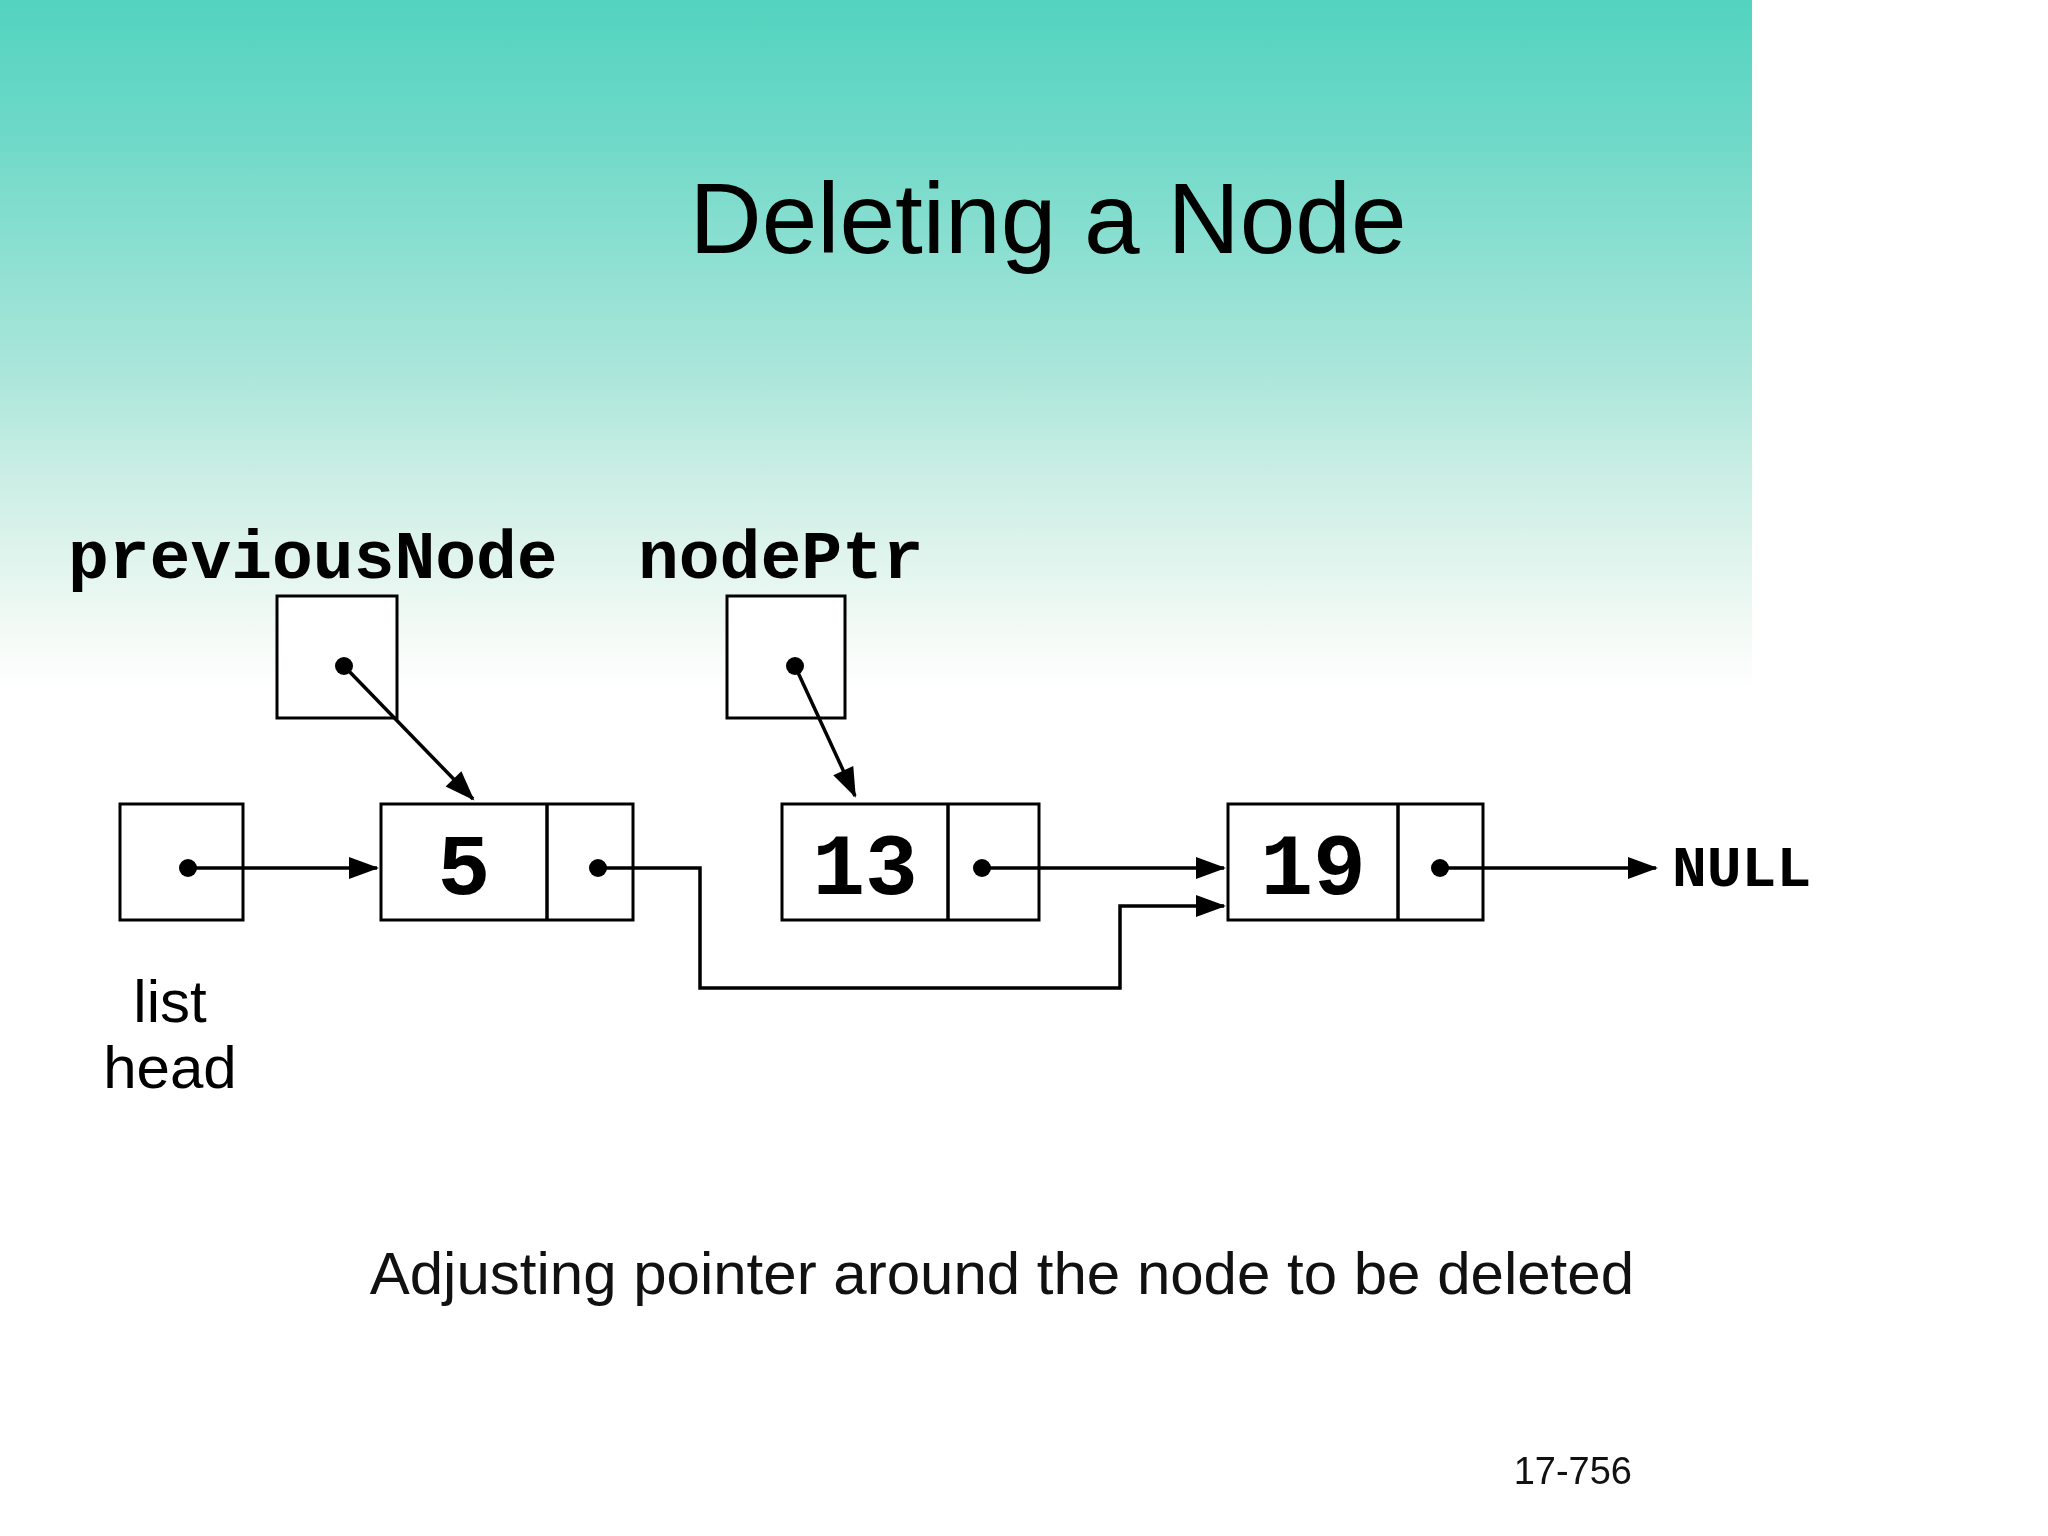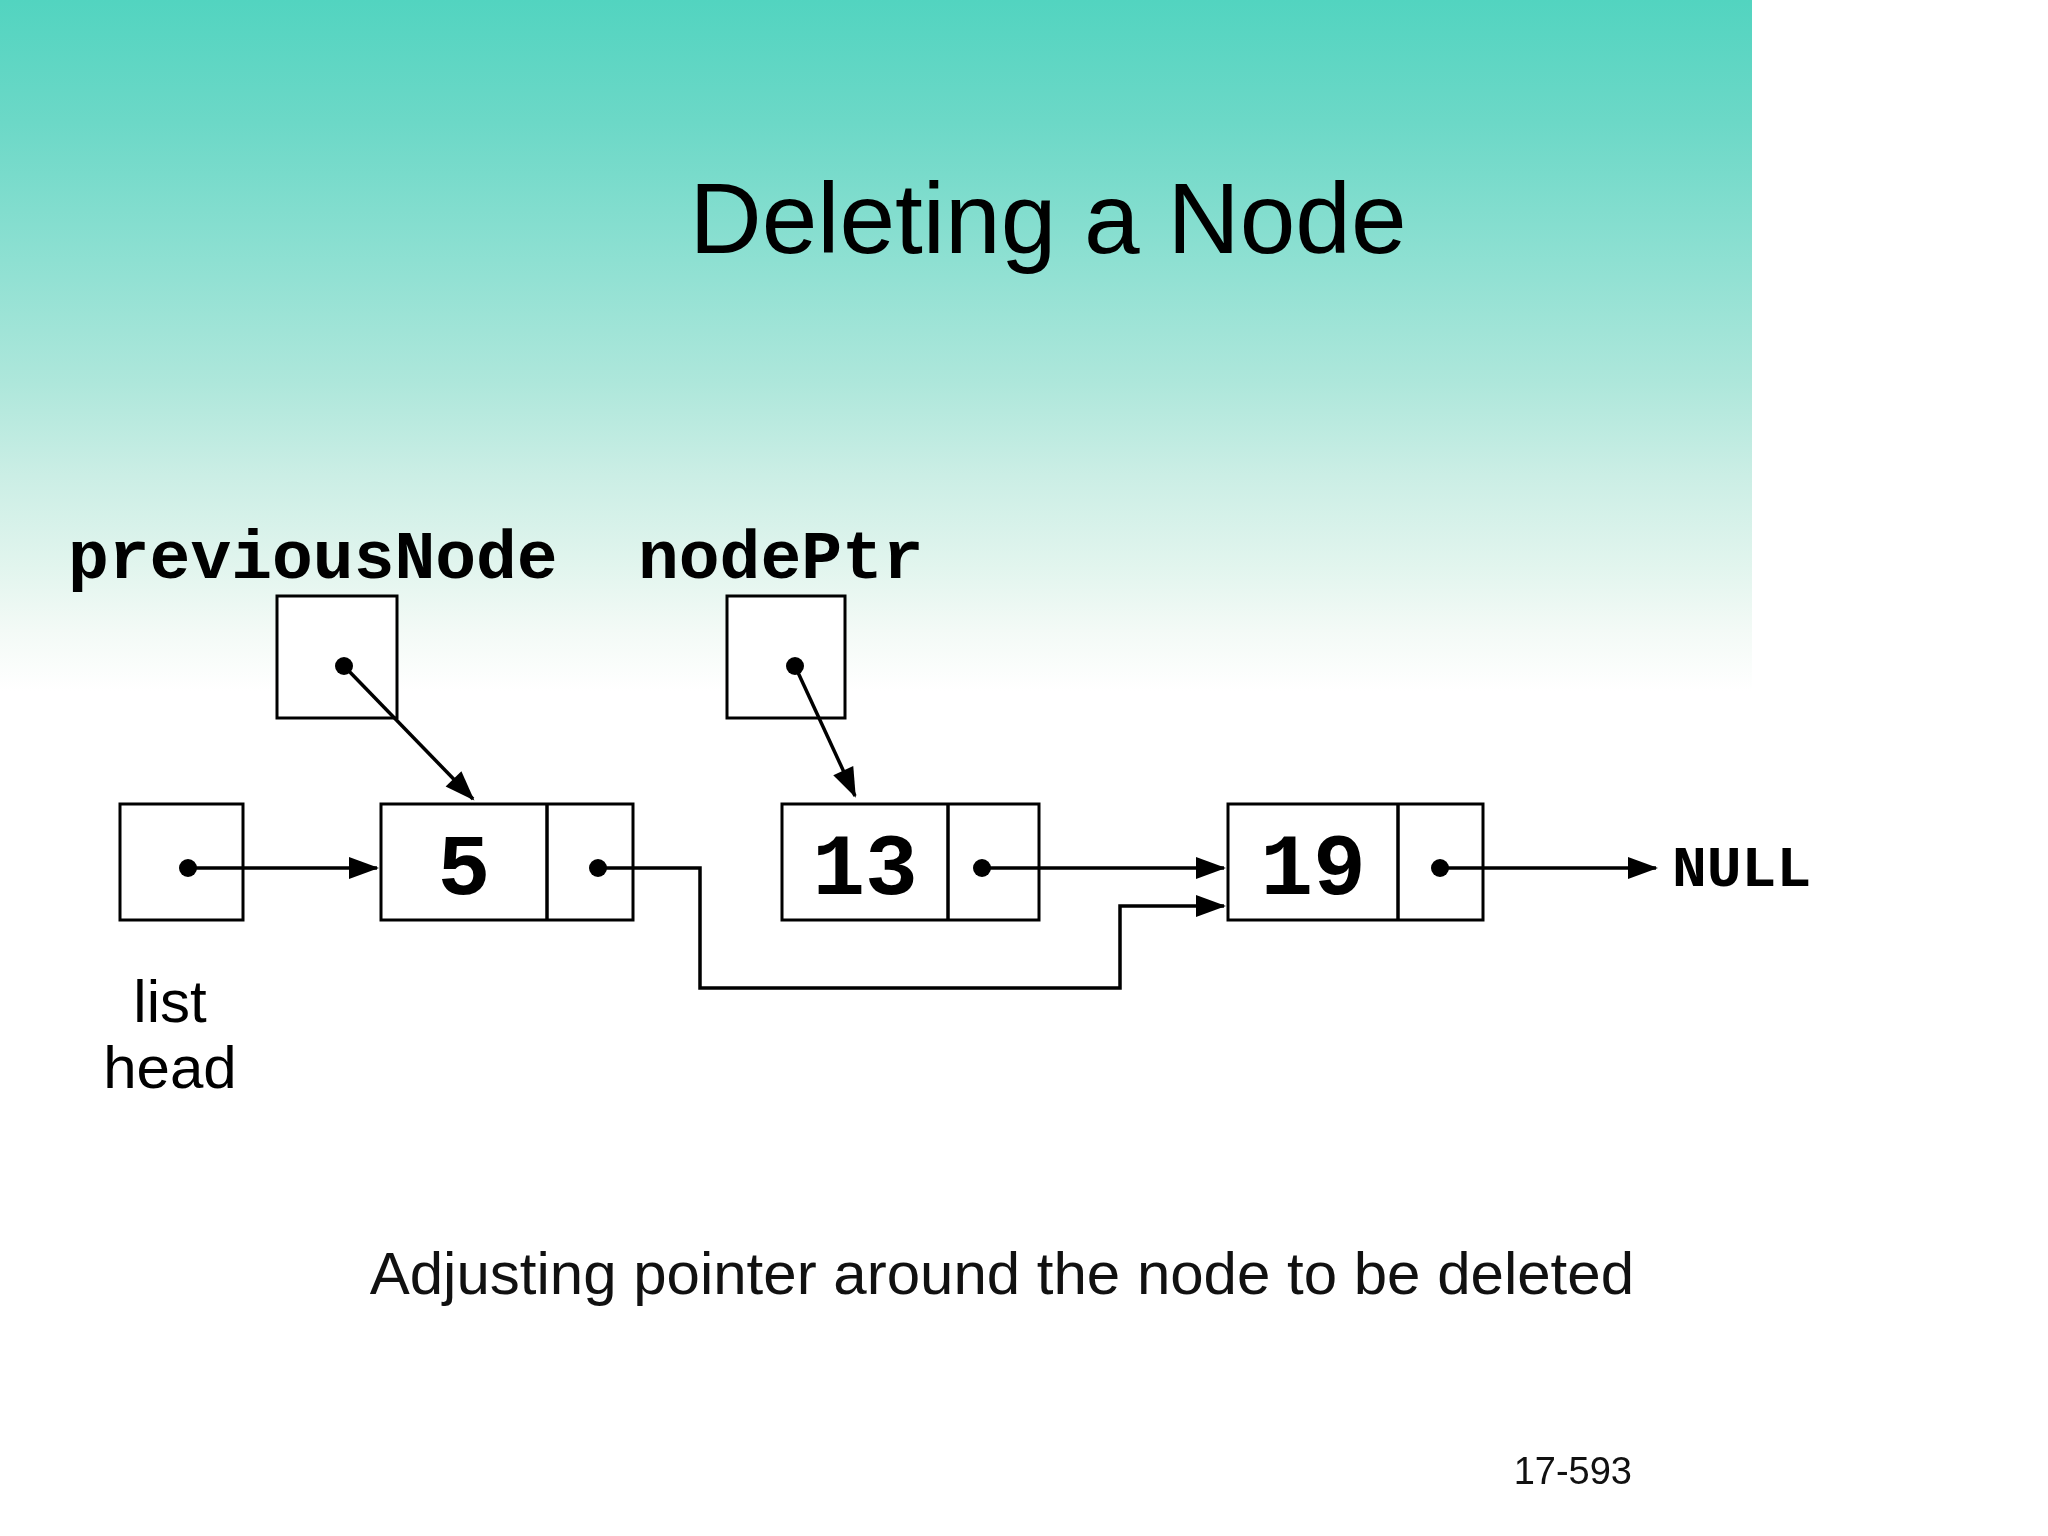--- a/index.html
+++ b/index.html
@@ -115,15 +115,15 @@
     <line class="wire" x1="1440" y1="868" x2="1656" y2="868" marker-end="url(#arrowhead)"></line>
 
     <text class="mono-label" x="1672" y="886" font-size="58">NULL</text>
 
     <text class="sans-label" x="170" y="1022" font-size="60" text-anchor="middle">list</text>
     <text class="sans-label" x="170" y="1088" font-size="60" text-anchor="middle">head</text>
   </svg>
 
   <div class="caption">Adjusting pointer around the node to be deleted</div>
 
-  <div class="page-number">17-593</div>
+  <div class="page-number">17-756</div>
 
 </div>
 
 </body></html>

